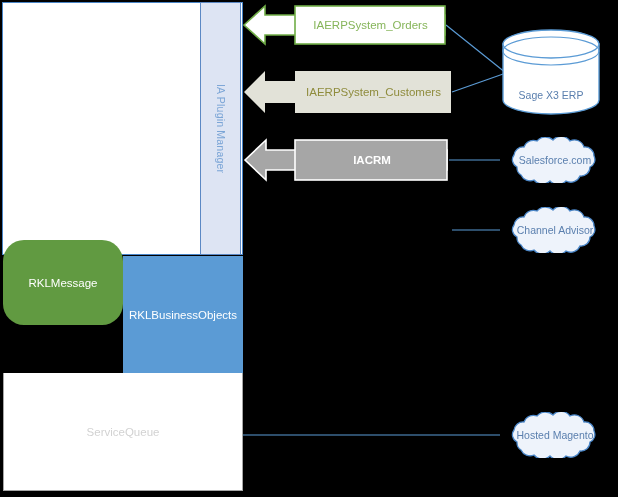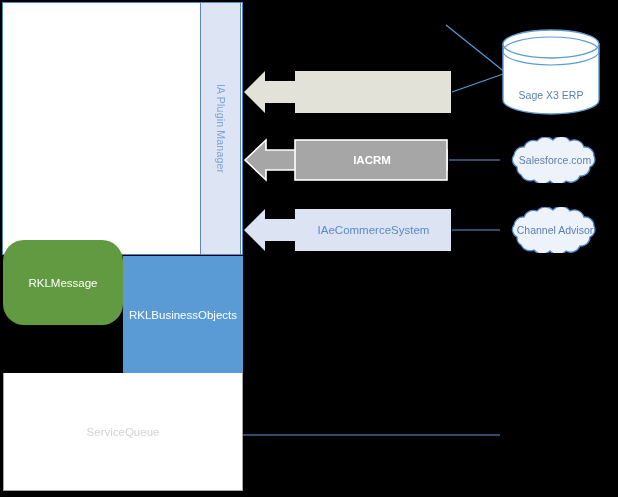--- a/index.html
+++ b/index.html
@@ -71,43 +71,46 @@
 
     <line x1="452" y1="92" x2="506" y2="73" stroke="#5b9bd5" stroke-width="1.2"></line>
 
     <line x1="449" y1="160" x2="500" y2="160" stroke="#5b9bd5" stroke-width="1.2"></line>
 
     <line x1="452" y1="230" x2="500" y2="230" stroke="#5b9bd5" stroke-width="1.2"></line>
 
     <line x1="243" y1="435" x2="500" y2="435" stroke="#5b9bd5" stroke-width="1.2"></line>
   </svg>
 
+  <div class="arrow-row" style="left:243px;top:4px;width:203px;height:42px;">
+    <svg class="arrow-svg" width="203" height="42" viewBox="0 0 203 42">
+      <path d="M1,21 L22,1 L22,11 L202,11 L202,41 L22,41 L22,41 L22,41 L22,41 Z
+               M1,21 L22,41 L22,31 L202,31" fill="none" stroke="none"></path>
+      <path d="M1,21 L22,2 L22,11 L202,11 L202,31 L22,31 L22,40 Z" fill="#ffffff" stroke="#70ad47" stroke-width="1.6" stroke-linejoin="miter"></path>
+      <rect x="52" y="2" width="150" height="38" fill="#ffffff" stroke="#70ad47" stroke-width="1.6"></rect>
+    </svg>
+    <div class="arrow-text" style="color:#86b55a;">IAERPSystem_Orders</div>
+  </div>
 
   <div class="arrow-row" style="left:243px;top:70px;width:209px;height:44px;">
     <svg class="arrow-svg" width="209" height="44" viewBox="0 0 209 44">
       <path d="M1,22 L22,1 L22,11 L208,11 L208,33 L22,33 L22,43 Z" fill="#e2e2d8" stroke="none"></path>
       <rect x="52" y="1" width="156" height="42" fill="#e2e2d8" stroke="none"></rect>
     </svg>
+    <div class="arrow-text" style="color:#8f8c3d;">IAERPSystem_Customers</div>
   </div>
 
   <div class="arrow-row" style="left:243px;top:138px;width:206px;height:44px;">
     <svg class="arrow-svg" width="206" height="44" viewBox="0 0 206 44">
       <path d="M2,22 L23,2 L23,12 L204,12 L204,32 L23,32 L23,42 Z" fill="#a6a6a6" stroke="#ffffff" stroke-width="1.6" stroke-linejoin="miter"></path>
       <rect x="52" y="2" width="152" height="40" fill="#a6a6a6" stroke="#ffffff" stroke-width="1.6"></rect>
     </svg>
     <div class="arrow-text" style="color:#ffffff;font-weight:bold;">IACRM</div>
   </div>
 
-  <div class="arrow-row" style="left:243px;top:208px;width:209px;height:44px;">
-    <svg class="arrow-svg" width="209" height="44" viewBox="0 0 209 44">
-      <path d="M1,22 L22,1 L22,11 L208,11 L208,33 L22,33 L22,43 Z" fill="#dce3f2" stroke="none"></path>
-      <rect x="52" y="1" width="156" height="42" fill="#dce3f2" stroke="none"></rect>
-    </svg>
-    <div class="arrow-text" style="color:#5b8ac6;">IAeCommerceSystem</div>
-  </div>
 
   <div class="cyl-wrap" style="left:500px;top:28px;width:102px;height:90px;">
     <svg width="102" height="90" viewBox="0 0 102 90">
       <path d="M3,16 L3,72 A48,14 0 0 0 99,72 L99,16 Z" fill="#ffffff" stroke="#5b9bd5" stroke-width="1.4"></path>
       <ellipse cx="51" cy="16" rx="48" ry="14" fill="#ffffff" stroke="#5b9bd5" stroke-width="1.4"></ellipse>
       <ellipse cx="51" cy="23" rx="48" ry="14" fill="none" stroke="#5b9bd5" stroke-width="1.1"></ellipse>
     </svg>
     <div class="ext-label" style="padding-top:22px;">Sage X3 ERP</div>
   </div>
 
@@ -150,14 +153,36 @@
                  a10,10 0 0 1 -14,5
                  a11,11 0 0 1 -16,0
                  a11,11 0 0 1 -16,-1
                  a10,10 0 0 1 -13,-5
                  a9,9 0 0 1 -4,-8 Z"></path>
       </g>
     </svg>
     <div class="ext-label">Salesforce.com</div>
   </div>
 
+  <div class="cloud-wrap" style="left:497px;top:412px;width:116px;height:46px;">
+    <svg width="116" height="46" viewBox="0 0 116 46">
+      <g fill="#eef3fb" stroke="#4a86c8" stroke-width="1.3">
+        <path d="M20,30
+                 a8,8 0 0 1 -3,-12
+                 a9,9 0 0 1 10,-8
+                 a10,10 0 0 1 13,-6
+                 a11,11 0 0 1 16,-1
+                 a11,11 0 0 1 17,1
+                 a10,10 0 0 1 14,6
+                 a9,9 0 0 1 10,9
+                 a8,8 0 0 1 -4,11
+                 a9,9 0 0 1 -10,9
+                 a10,10 0 0 1 -14,5
+                 a11,11 0 0 1 -16,0
+                 a11,11 0 0 1 -16,-1
+                 a10,10 0 0 1 -13,-5
+                 a9,9 0 0 1 -4,-8 Z"></path>
+      </g>
+    </svg>
+    <div class="ext-label">Hosted Magento</div>
+  </div>
 
 </div>
 
 </body></html>

